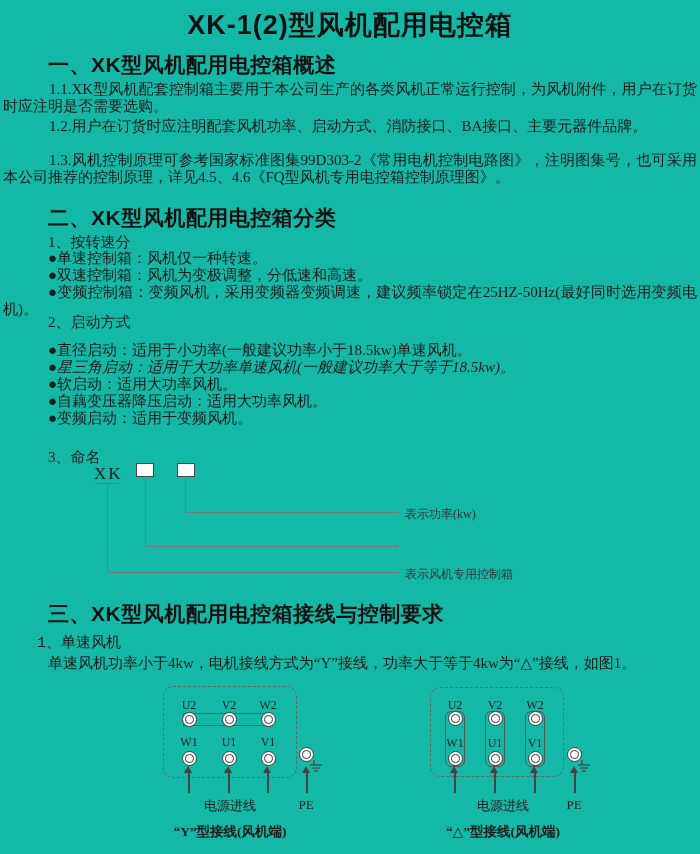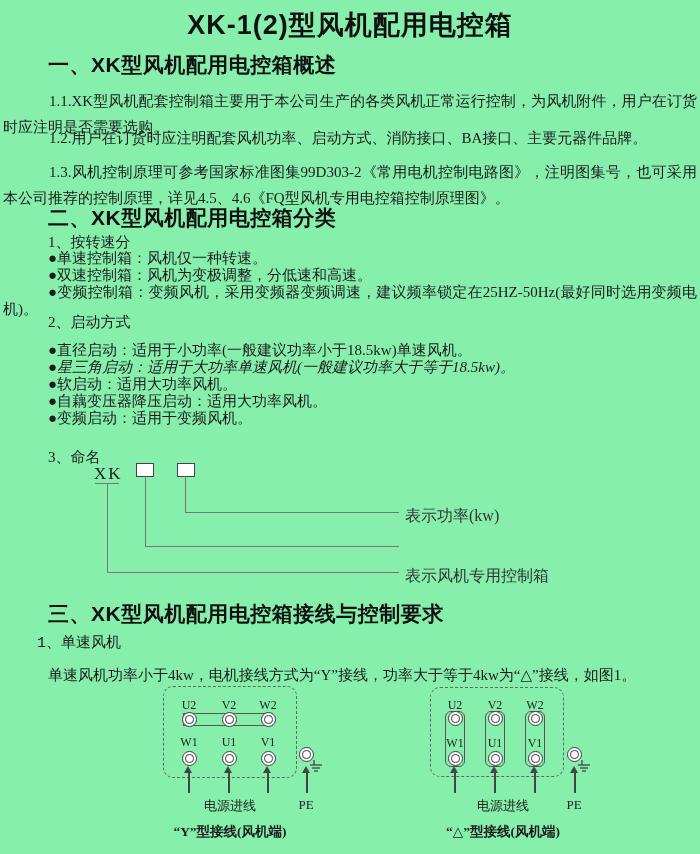--- a/index.html
+++ b/index.html
@@ -1,30 +1,30 @@
 <!DOCTYPE html>
 <html><head>
 <meta charset="utf-8">
 <style>
   html,body{margin:0;padding:0;}
   body{width:700px;height:854px;background:#fff;overflow:hidden;}
-  #page{position:relative;width:700px;height:854px;background:#86efac;
+  #page{position:relative;width:700px;height:854px;background:#14b8a6;
         font-family:"Liberation Serif","DejaVu Serif",serif;color:#1b1b1b;}
   .abs{position:absolute;}
   .title{left:0;top:7px;width:700px;text-align:center;font-size:27px;font-weight:bold;
          font-family:"Liberation Sans","DejaVu Sans",sans-serif;color:#111;letter-spacing:1px;}
   .sec-heading{font-size:21px;font-weight:bold;
          font-family:"Liberation Sans","DejaVu Sans",sans-serif;color:#111;letter-spacing:.5px;}
-  .body-p{left:3px;width:694px;font-size:15px;line-height:26px;text-indent:46px;text-align:justify;margin-top:7px;}
+  .body-p{left:3px;width:694px;font-size:15px;line-height:17px;text-indent:46px;text-align:justify;}
   .sub-label{font-size:15px;line-height:17px;}
   .bullet-p{left:3px;width:694px;font-size:15px;line-height:16.8px;text-indent:45px;text-align:justify;}
   
   .nm-box{position:absolute;width:16px;height:12px;border:1.5px solid #444;background:#fff;}
   .nm-conn{position:absolute;border-left:1px solid #777;border-bottom:1px solid #777;}
-  .nm-callout{position:absolute;left:405px;font-size:16px;color:#333;white-space:nowrap;text-align:center;}
+  .nm-callout{position:absolute;left:405px;font-size:12px;color:#333;white-space:nowrap;text-align:center;}
   .nm-xk{position:absolute;font-size:17px;letter-spacing:2px;color:#222;}
   .nm-underline{position:absolute;height:1px;background:#777;}
   
   .diag{position:absolute;width:200px;height:171px;}
   .dash-rect{position:absolute;border:1.5px dashed #666;border-radius:10px;background:transparent;}
   .term{position:absolute;width:15px;height:15px;border:1.6px solid #3a3a3a;border-radius:50%;
         background:#fff;box-sizing:border-box;z-index:2;}
   .term::after{content:"";position:absolute;inset:2.3px;border:1.4px solid #3a3a3a;border-radius:50%;}
   .link-bar{position:absolute;border:1px solid #555;box-sizing:border-box;z-index:1;background:transparent;}
   .tlabel{position:absolute;width:24px;text-align:center;font-size:12px;color:#222;z-index:3;

